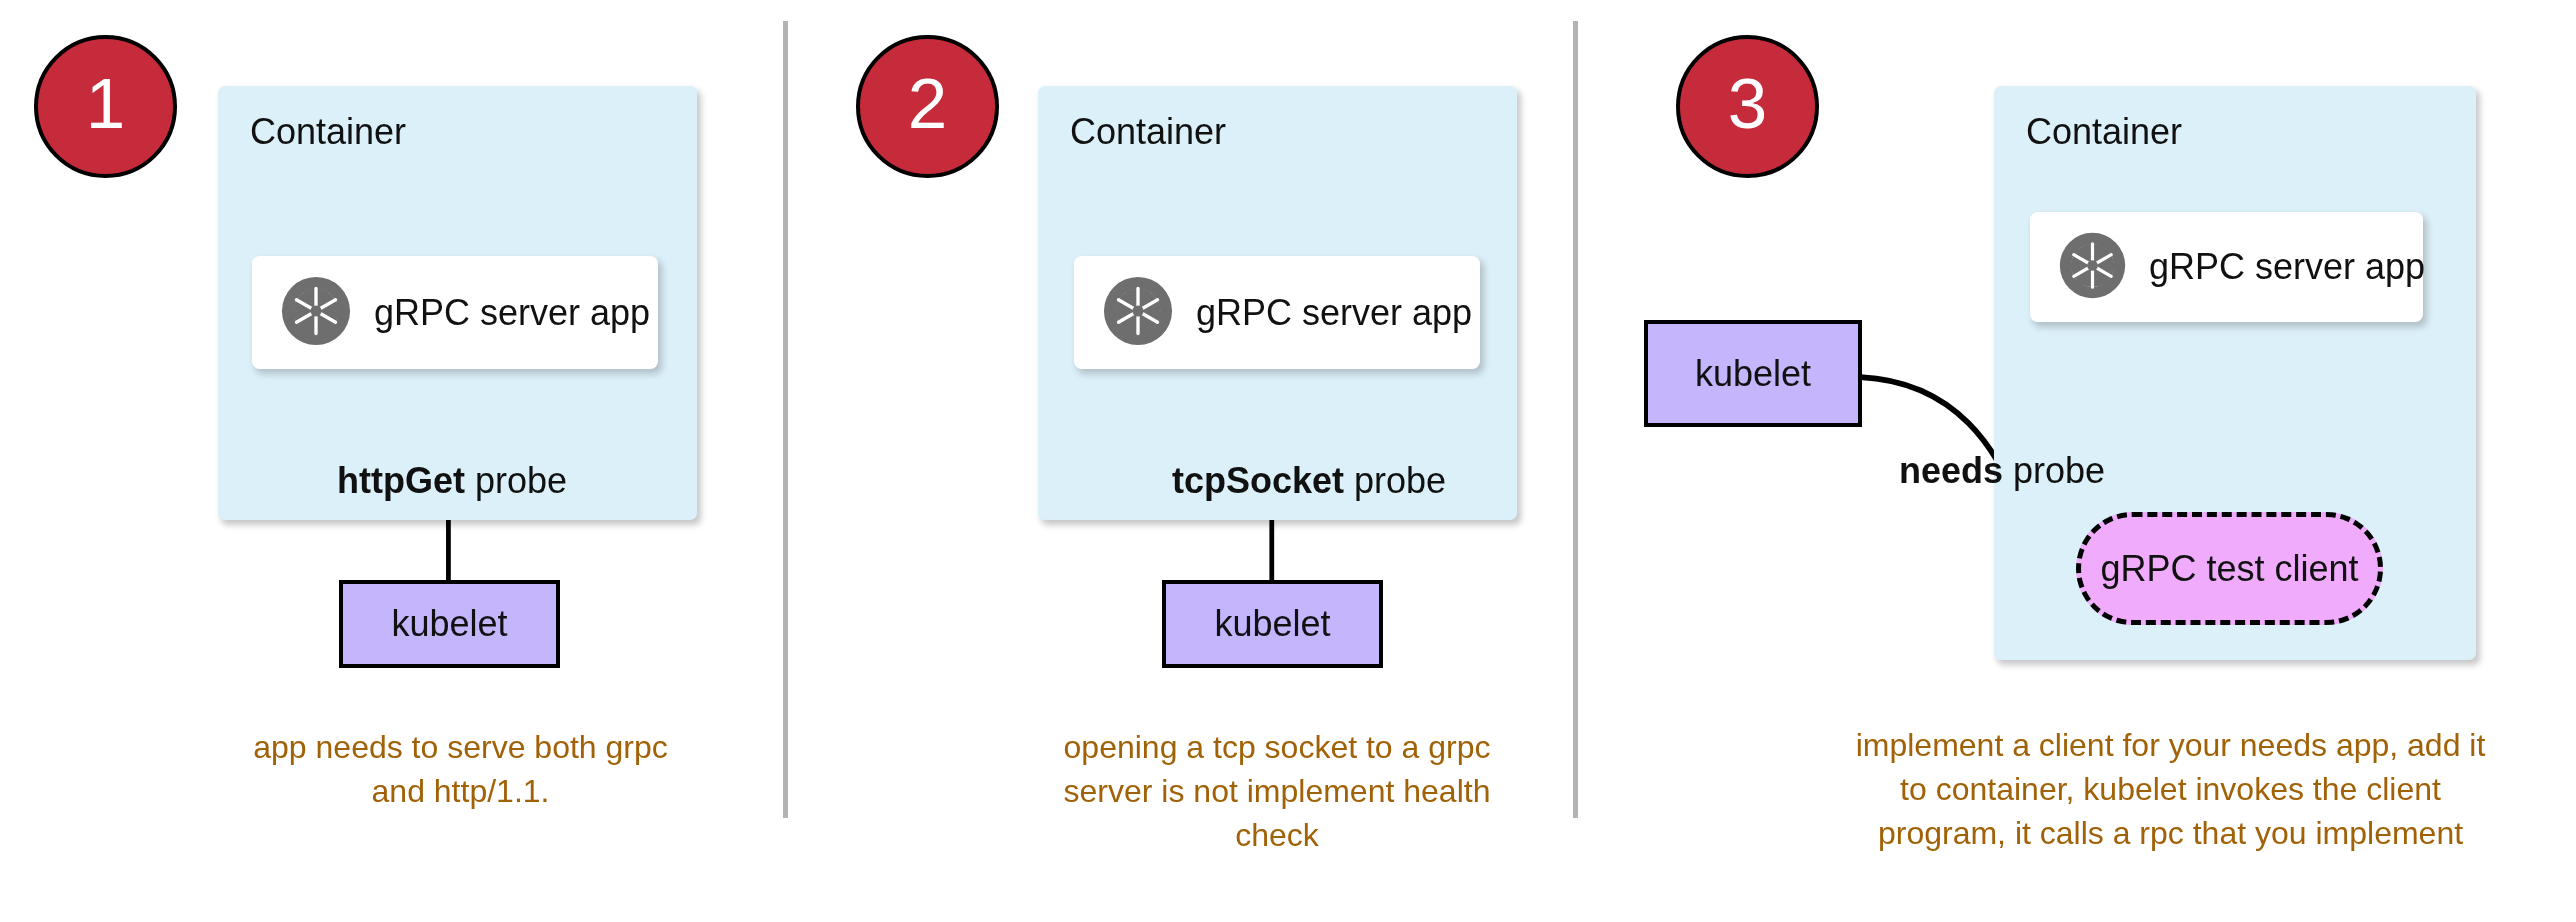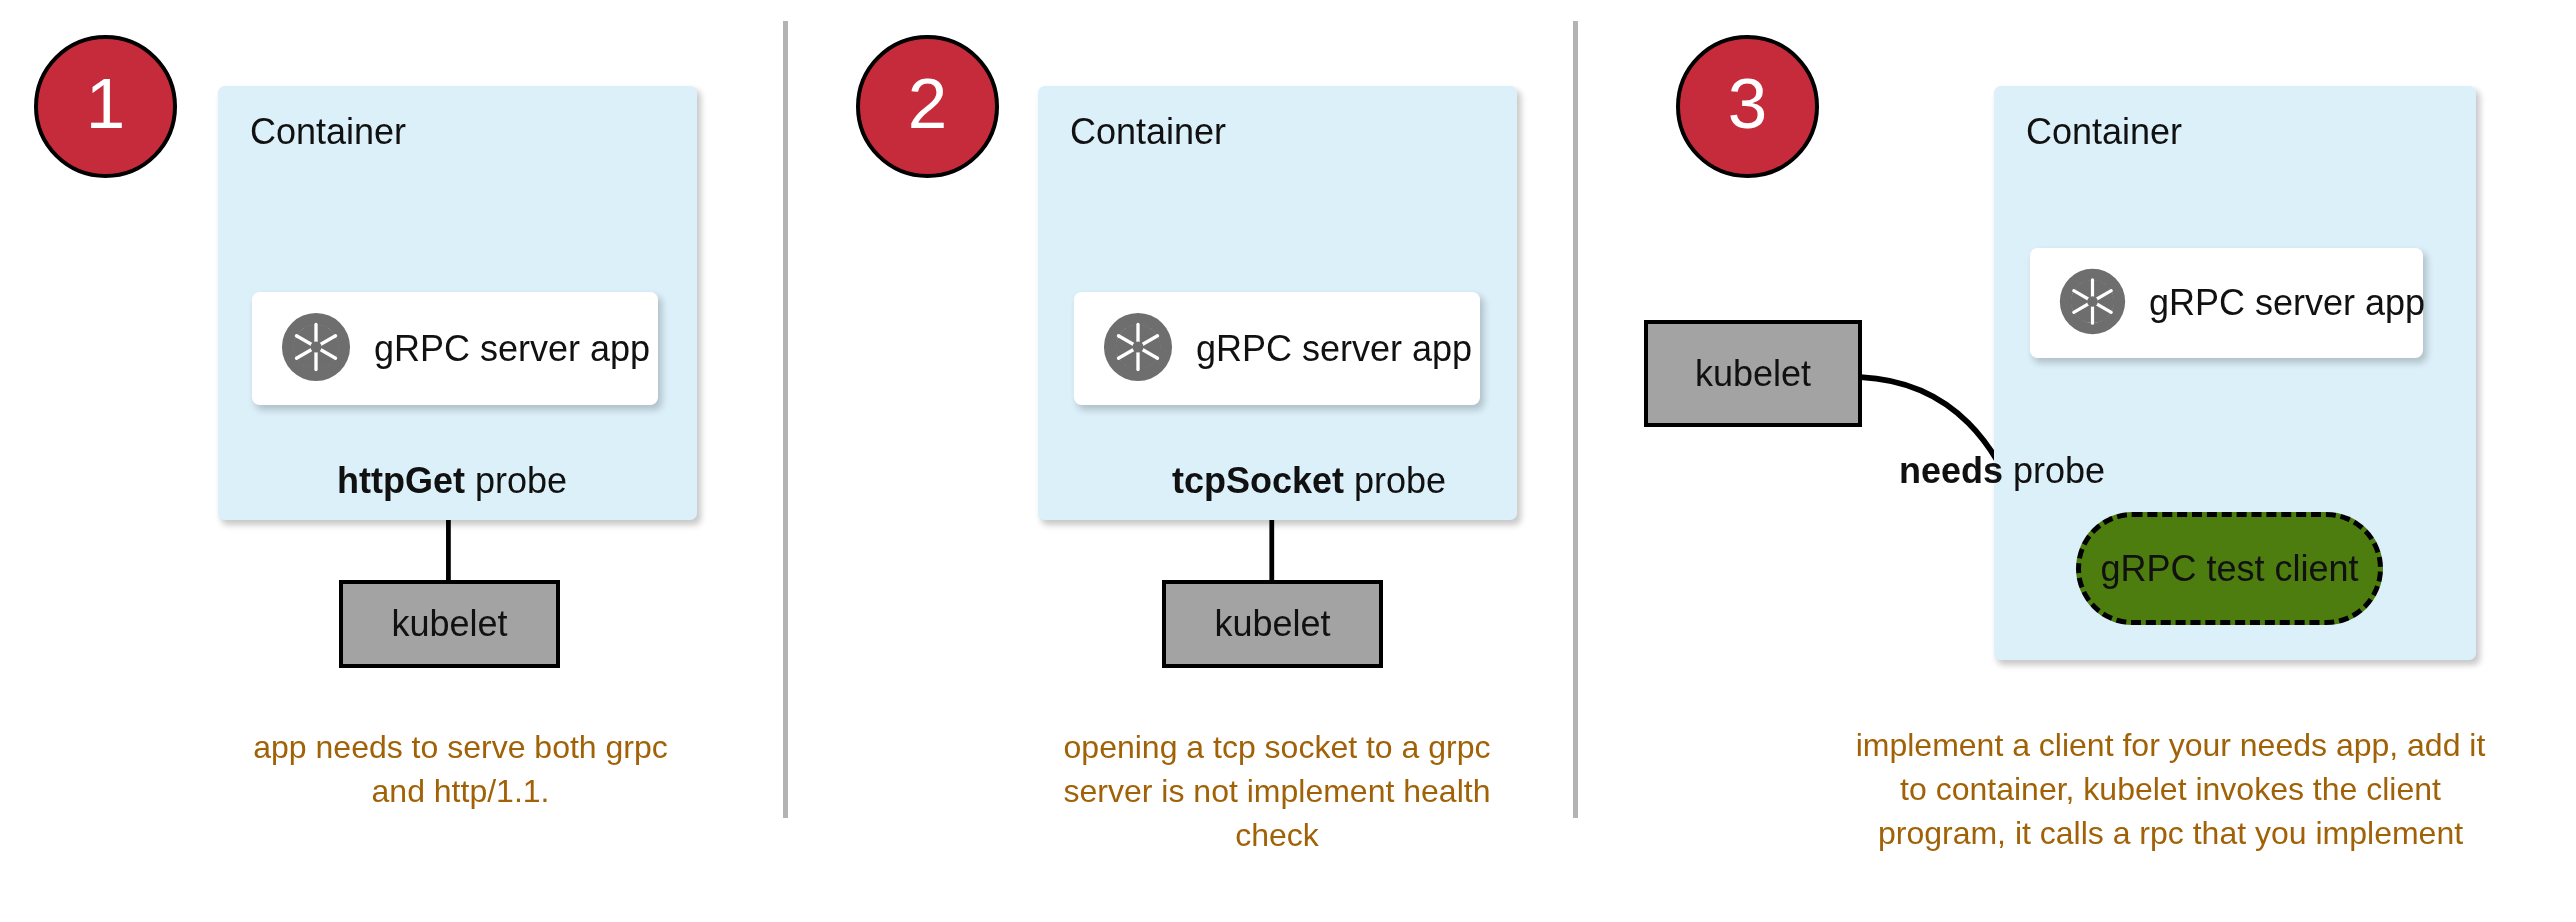--- a/index.html
+++ b/index.html
@@ -18,31 +18,31 @@
               letter-spacing:0;transform:translateY(-2.9px);}
 
   
   .container-box{position:absolute;background:#dcf0fa;border-radius:6.7px;
                  box-shadow:3.8px 4.8px 6.7px rgba(0,0,0,0.22);}
   .container-label{position:absolute;font-size:36px;line-height:1;color:#111;}
 
   
   .app-card{position:absolute;background:#ffffff;border-radius:7.6px;
             box-shadow:3.8px 4.8px 7.6px rgba(0,0,0,0.20);
-            display:flex;align-items:center;margin-top:36px;}
+            display:flex;align-items:center;}
   .app-card .icon{flex:0 0 auto;margin-left:27px;}
   .app-card .app-label{font-size:36px;color:#111;margin-left:21px;white-space:nowrap;}
 
   
-  .rect-box{position:absolute;background:#a3a3a3;border:4.8px solid #000;
+  .rect-box{position:absolute;background:#c4b5fd;border:4.8px solid #000;
             box-sizing:border-box;display:flex;align-items:center;justify-content:center;}
   .rect-box span{font-size:36px;color:#111;}
 
   
-  .pill-box{position:absolute;background:#4d7c0f;border:5.7px dashed #000;
+  .pill-box{position:absolute;background:#f0abfc;border:5.7px dashed #000;
             box-sizing:border-box;border-radius:76px;
             display:flex;align-items:center;justify-content:center;}
   .pill-box span{font-size:36px;color:#111;white-space:nowrap;}
 
   
   .svg-layer{position:absolute;left:0;top:0;width:2576px;height:923px;
              pointer-events:none;overflow:visible;}
 
   
   .edge-label{position:absolute;font-size:36px;color:#111;white-space:nowrap;}

